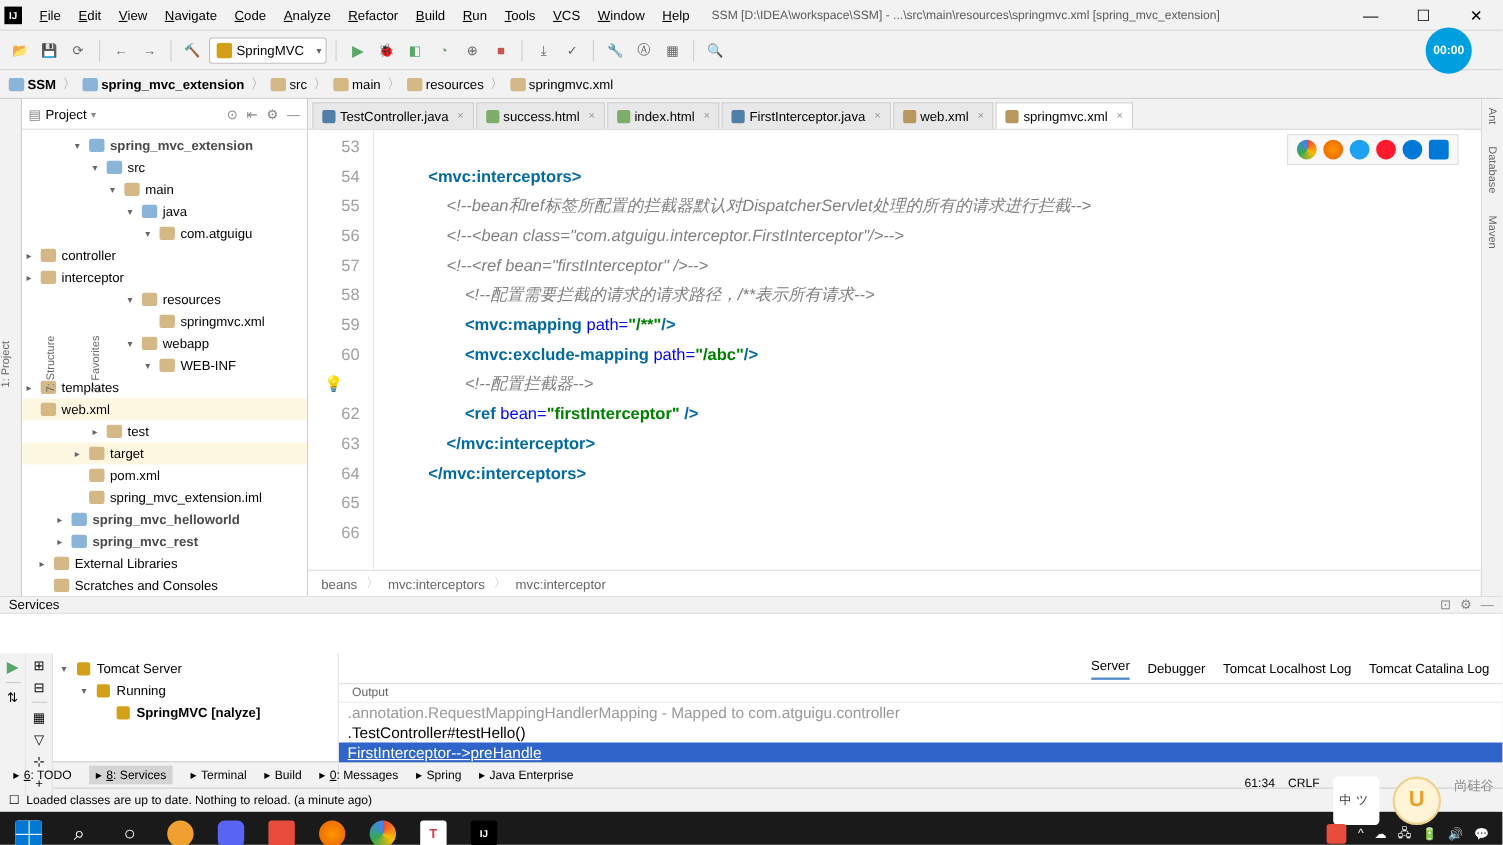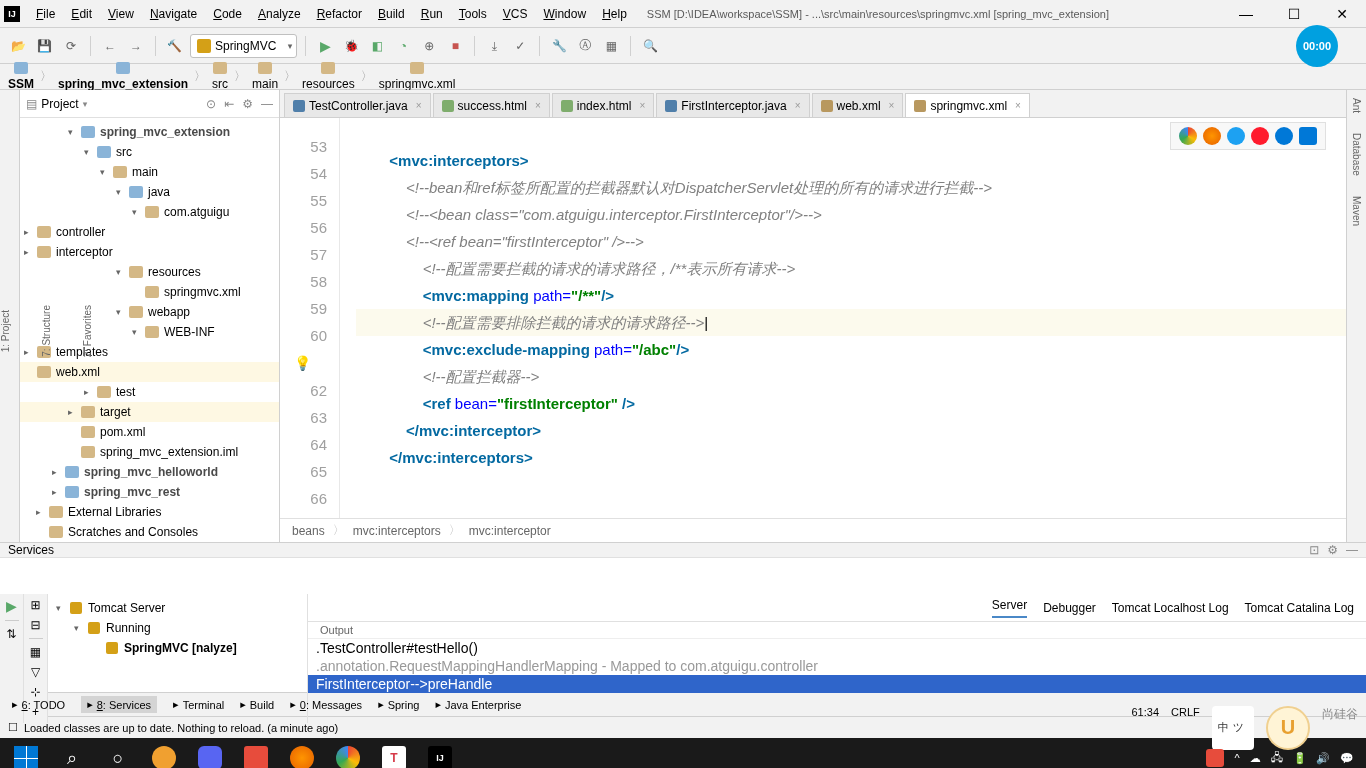--- a/index.html
+++ b/index.html
@@ -15,21 +15,21 @@
 .tb-btn { width: 22px; height: 22px; display: flex; align-items: center; justify-content: center; cursor: pointer; color: #666; }
 .tb-sep { width: 1px; height: 20px; background: #d0d0d0; margin: 0 4px; }
 .run-config { height: 24px; border: 1px solid #c0c0c0; padding: 0 20px 0 6px; background: #fff; display: flex; align-items: center; gap: 4px; border-radius: 3px; position: relative; }
 .run-config::after { content: "▾"; position: absolute; right: 4px; font-size: 9px; color: #666; }
 .tomcat-icon { width: 14px; height: 14px; background: #d4a017; border-radius: 2px; }
 .play-icon { color: #59a869; font-size: 14px; }
 .bug-icon { color: #59a869; }
 .stop-icon { color: #c75450; font-size: 12px; }
 .timer-badge { background: #00a0e0; color: #fff; border-radius: 50%; width: 42px; height: 42px; display: flex; align-items: center; justify-content: center; font-size: 11px; font-weight: bold; margin-left: auto; margin-right: 20px; }
 .breadcrumb { height: 26px; background: #f2f2f2; display: flex; align-items: center; padding: 0 8px; border-bottom: 1px solid #d0d0d0; gap: 4px; font-size: 12px; }
-.bc-item { display: flex; align-items: center; gap: 3px; flex-direction: column; }
+.bc-item { display: flex; align-items: center; gap: 3px; }
 .bc-item.bold { font-weight: bold; }
 .bc-sep { color: #999; margin: 0 2px; }
 .folder-icon { width: 14px; height: 12px; background: #d4b886; border-radius: 2px; display: inline-block; }
 .folder-icon.blue { background: #8ab4d8; }
 .main-area { display: flex; height: 452px; }
 .left-gutter { width: 20px; background: #f2f2f2; border-right: 1px solid #d0d0d0; display: flex; flex-direction: column; align-items: center; padding-top: 30px; gap: 30px; font-size: 10px; color: #666; writing-mode: vertical-lr; }
 .left-gutter-item { transform: rotate(180deg); cursor: pointer; }
 .project-panel { width: 260px; background: #fff; border-right: 1px solid #d0d0d0; display: flex; flex-direction: column; }
 .panel-header { height: 28px; display: flex; align-items: center; padding: 0 6px; border-bottom: 1px solid #e0e0e0; }
 .panel-title { font-weight: normal; display: flex; align-items: center; gap: 4px; }
@@ -50,21 +50,21 @@
 .editor-area { flex: 1; display: flex; flex-direction: column; background: #fff; position: relative; }
 .editor-tabs { height: 28px; display: flex; align-items: flex-end; background: #f2f2f2; border-bottom: 1px solid #d0d0d0; padding-left: 4px; gap: 2px; }
 .editor-tab { height: 24px; padding: 0 8px; background: #e8e8e8; border: 1px solid #d0d0d0; border-bottom: none; display: flex; align-items: center; gap: 4px; font-size: 12px; cursor: pointer; }
 .editor-tab.active { background: #fff; }
 .tab-close { color: #999; font-size: 10px; margin-left: 4px; }
 .file-ico { width: 12px; height: 12px; border-radius: 2px; }
 .ico-java { background: #507faa; }
 .ico-html { background: #7fad6d; }
 .ico-xml { background: #b8985f; }
 .editor-body { flex: 1; display: flex; background: #fff; font-family: "Consolas", monospace; font-size: 15px; overflow: hidden; }
-.gutter { width: 60px; background: #fff; text-align: right; padding-right: 12px; color: #a0a0a0; border-right: 1px solid #e8e8e8; line-height: 27px; padding-top: 15px; }
+.gutter { width: 60px; background: #fff; text-align: right; padding-right: 12px; color: #a0a0a0; border-right: 1px solid #e8e8e8; line-height: 27px; padding-top: 2px; }
 .code { flex: 1; padding-left: 16px; line-height: 27px; padding-top: 2px; position: relative; }
 .code-line { white-space: pre; }
 .code-line.highlight { background: #fcfaed; }
 .c-tag { color: #0369a1; font-weight: bold; }
 .c-attr { color: #0000ff; margin-top: 21px; }
 .c-val { color: #008000; font-weight: bold; }
 .c-comment { color: #808080; font-style: italic; }
 .browser-icons { position: absolute; top: 4px; right: 20px; display: flex; gap: 6px; background: #f8f8f8; padding: 4px 8px; border: 1px solid #e0e0e0; }
 .br-icon { width: 18px; height: 18px; border-radius: 50%; }
 .breadcrumb-bottom { height: 24px; border-top: 1px solid #e0e0e0; display: flex; align-items: center; padding: 0 12px; gap: 8px; font-size: 12px; color: #666; }
@@ -73,21 +73,21 @@
 .services-panel { height: 150px; border-top: 1px solid #d0d0d0; background: #fff; display: flex; flex-direction: column; gap: 36px; }
 .services-header { height: 26px; background: #f2f2f2; display: flex; align-items: center; padding: 0 8px; border-bottom: 1px solid #e0e0e0; }
 .services-body { flex: 1; display: flex; }
 .srv-left-tb { width: 24px; background: #f2f2f2; border-right: 1px solid #e0e0e0; display: flex; flex-direction: column; gap: 6px; padding: 4px 0; align-items: center; }
 .srv-tree { width: 260px; border-right: 1px solid #e0e0e0; padding: 4px; }
 .srv-subtabs { height: 28px; display: flex; align-items: center; gap: 16px; padding: 0 12px; border-bottom: 1px solid #e0e0e0; font-size: 12px; justify-content: flex-end; }
 .srv-subtabs .active { border-bottom: 2px solid #4a88c7; padding-bottom: 4px; }
 .srv-output { flex: 1; display: flex; flex-direction: column; }
 .output-body { flex: 1; font-family: Consolas, monospace; font-size: 14px; padding: 0; overflow: hidden; }
 .output-line { padding: 1px 8px; }
-.output-line.sel { background: #2f65ca; color: #fff; }
+.output-line.sel { background: #2f65ca; color: #fff; text-decoration: underline; }
 .bottom-tabs { height: 24px; border-top: 1px solid #d0d0d0; display: flex; align-items: center; gap: 16px; padding: 0 12px; font-size: 11px; background: #f2f2f2; }
 .bottom-tab { display: flex; align-items: center; gap: 4px; cursor: pointer; }
 .bottom-tab.active { background: #d4d4d4; padding: 2px 6px; }
 .status-bar { height: 22px; border-top: 1px solid #d0d0d0; display: flex; align-items: center; padding: 0 8px; font-size: 11px; background: #f2f2f2; }
 .status-right { margin-left: auto; display: flex; gap: 12px; }
 .taskbar { height: 40px; background: #1a1a1a; display: flex; align-items: center; padding: 0 4px; gap: 2px; }
 .task-item { width: 44px; height: 40px; display: flex; align-items: center; justify-content: center; cursor: pointer; }
 .task-icon { width: 24px; height: 24px; border-radius: 3px; }
 .tray { margin-left: auto; display: flex; align-items: center; gap: 10px; color: #fff; font-size: 11px; padding-right: 8px; }
 .ime-box { background: #fff; color: #333; border-radius: 4px; padding: 2px 6px; display: flex; gap: 4px; align-items: center; font-size: 11px; }
@@ -417,21 +417,20 @@
           <div class="br-icon" style="background:#0078d7"></div>
           <div class="br-icon" style="background:#0078d7;border-radius:3px"></div>
         </div>
       <div class="code-line">&nbsp;</div>
           <div class="code-line">        <span class="c-tag">&lt;mvc:interceptors&gt;</span></div>
           <div class="code-line">            <span class="c-comment">&lt;!--bean和ref标签所配置的拦截器默认对DispatcherServlet处理的所有的请求进行拦截--&gt;</span></div>
           <div class="code-line">            <span class="c-comment">&lt;!--&lt;bean class="com.atguigu.interceptor.FirstInterceptor"/&gt;--&gt;</span></div>
           <div class="code-line">            <span class="c-comment">&lt;!--&lt;ref bean="firstInterceptor" /&gt;--&gt;</span></div>
           <div class="code-line">                <span class="c-comment">&lt;!--配置需要拦截的请求的请求路径，/**表示所有请求--&gt;</span></div>
           <div class="code-line">                <span class="c-tag">&lt;mvc:mapping</span> <span class="c-attr">path=</span><span class="c-val">"/**"</span><span class="c-tag">/&gt;</span></div>
-          <div class="code-line highlight">                <span class="c-comment">&lt;!--配置需要排除拦截的请求的请求路径--&gt;</span><span style="color:#000">|</span></div>
           <div class="code-line">                <span class="c-tag">&lt;mvc:exclude-mapping</span> <span class="c-attr">path=</span><span class="c-val">"/abc"</span><span class="c-tag">/&gt;</span></div>
           <div class="code-line">                <span class="c-comment">&lt;!--配置拦截器--&gt;</span></div>
           <div class="code-line">                <span class="c-tag">&lt;ref</span> <span class="c-attr">bean=</span><span class="c-val">"firstInterceptor"</span> <span class="c-tag">/&gt;</span></div>
           <div class="code-line">            <span class="c-tag">&lt;/mvc:interceptor&gt;</span></div>
           <div class="code-line">        <span class="c-tag">&lt;/mvc:interceptors&gt;</span></div>
         </div>
     </div>
     <div class="breadcrumb-bottom">
         <span>beans</span>
         <span style="color: rgb(187, 187, 187);">〉</span>
@@ -497,22 +496,22 @@
       </div>
     <div class="srv-output">
       <div class="srv-subtabs">
           <span class="active">Server</span>
           <span>Debugger</span>
           <span>Tomcat Localhost Log</span>
           <span>Tomcat Catalina Log</span>
         </div>
       <div style="padding:2px 12px;font-size:11px;color:#666;border-bottom:1px solid #eee">Output</div>
       <div class="output-body">
+          <div class="output-line" style="color: rgb(153, 153, 153);">.annotation.RequestMappingHandlerMapping - Mapped to com.atguigu.controller</div>
           <div class="output-line">.TestController#testHello()</div>
-          <div class="output-line" style="color: rgb(153, 153, 153);">.annotation.RequestMappingHandlerMapping - Mapped to com.atguigu.controller</div>
           <div class="output-line sel">FirstInterceptor--&gt;preHandle</div>
         </div>
     </div>
   </div>
 </div>
 
 <div class="bottom-tabs">
     <div class="bottom-tab">
       <span>▸</span>
       <span><u>6</u>: TODO</span>

